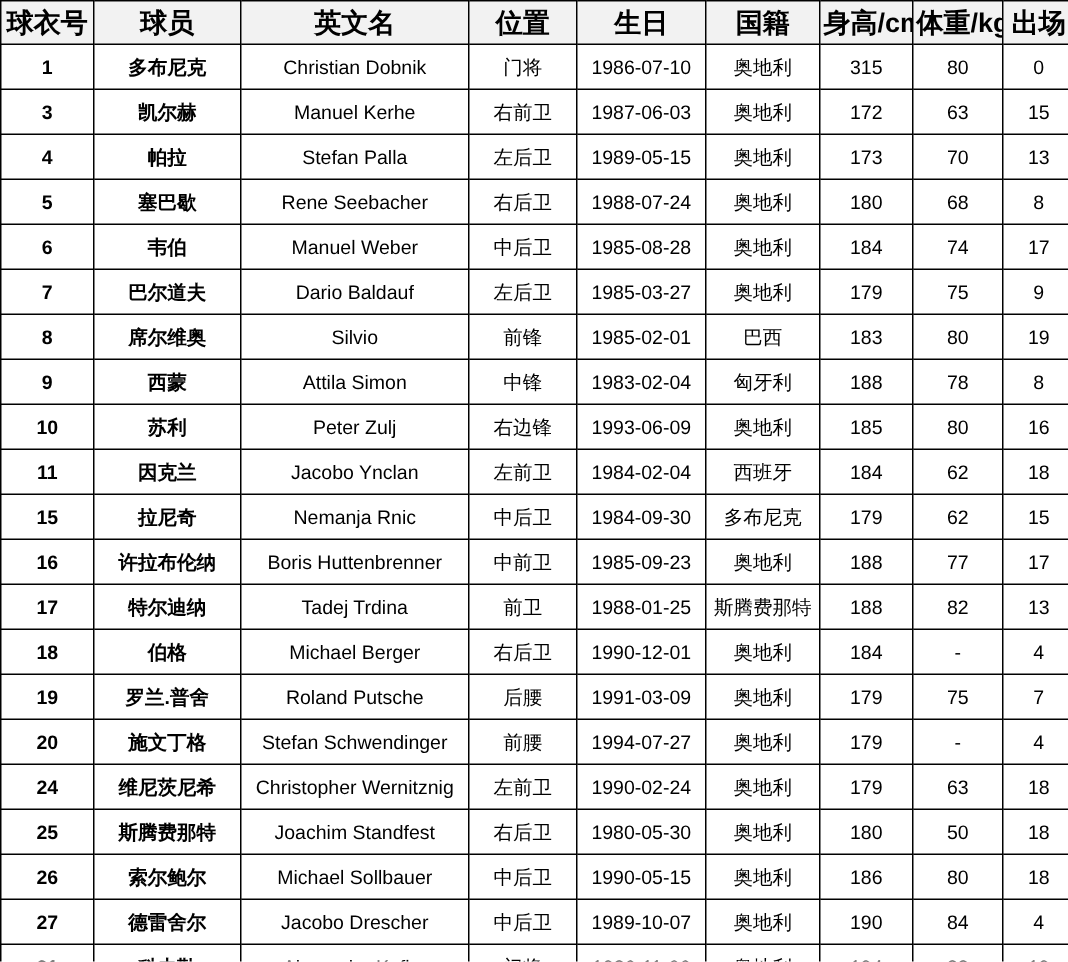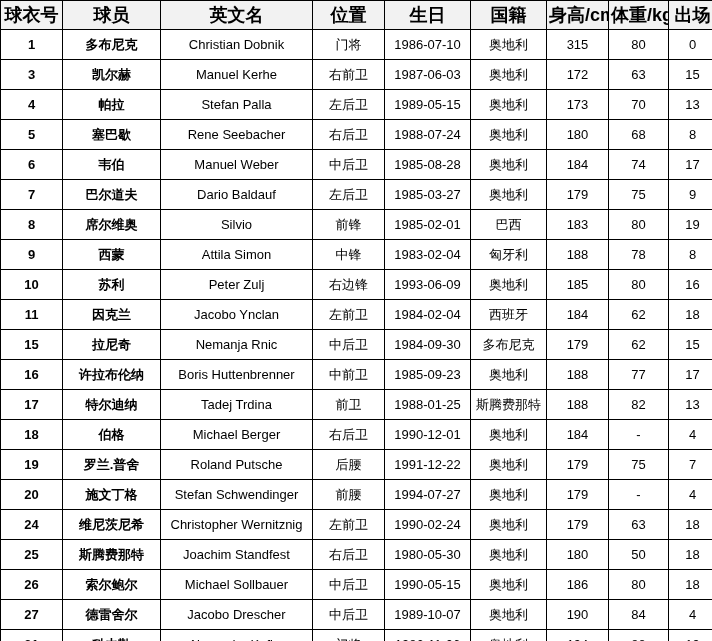--- a/index.html
+++ b/index.html
@@ -234,21 +234,21 @@
         <td>奥地利</td>
         <td>184</td>
         <td>-</td>
         <td>4</td>
       </tr>
       <tr>
         <td class="num">19</td>
         <td class="cn-name">罗兰.普舍</td>
         <td>Roland Putsche</td>
         <td>后腰</td>
-        <td>1991-12-22</td>
+        <td>1991-03-09</td>
         <td>奥地利</td>
         <td>179</td>
         <td>75</td>
         <td>7</td>
       </tr>
       <tr>
         <td class="num">20</td>
         <td class="cn-name">施文丁格</td>
         <td>Stefan Schwendinger</td>
         <td>前腰</td>

